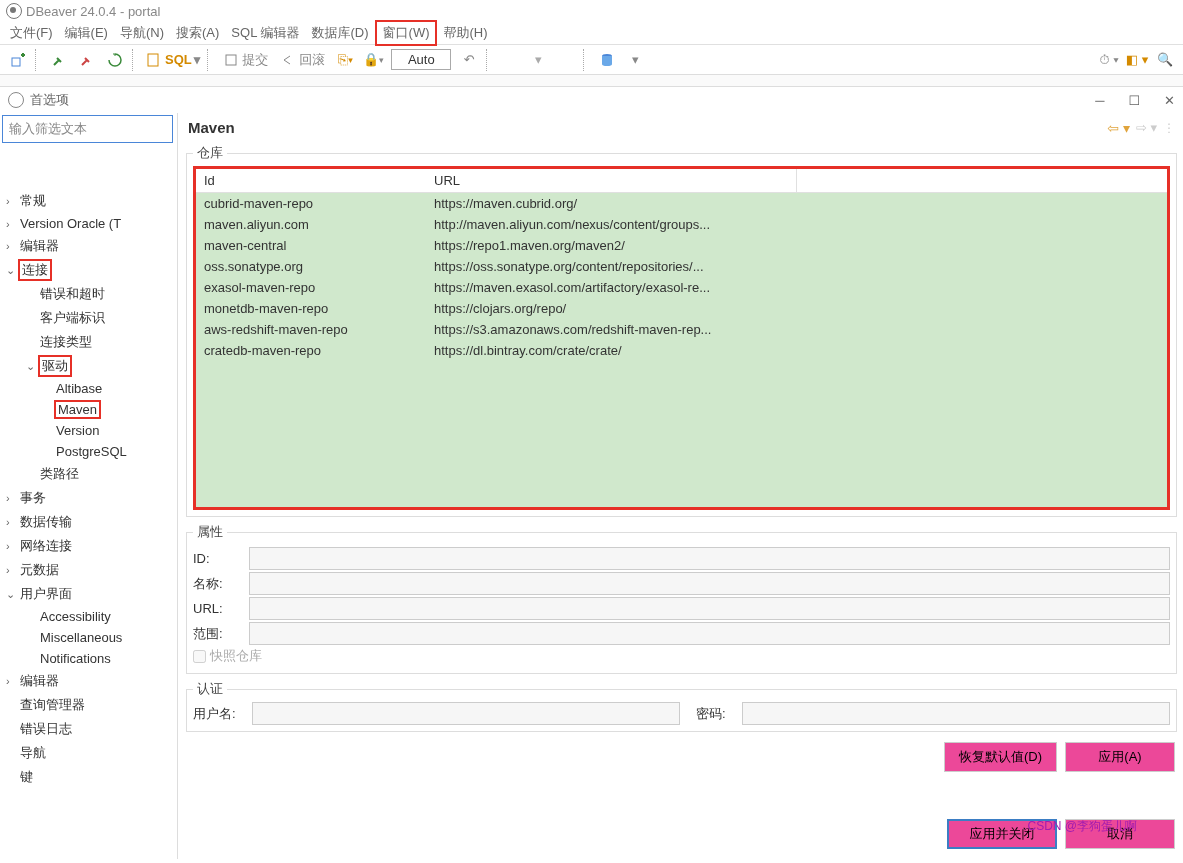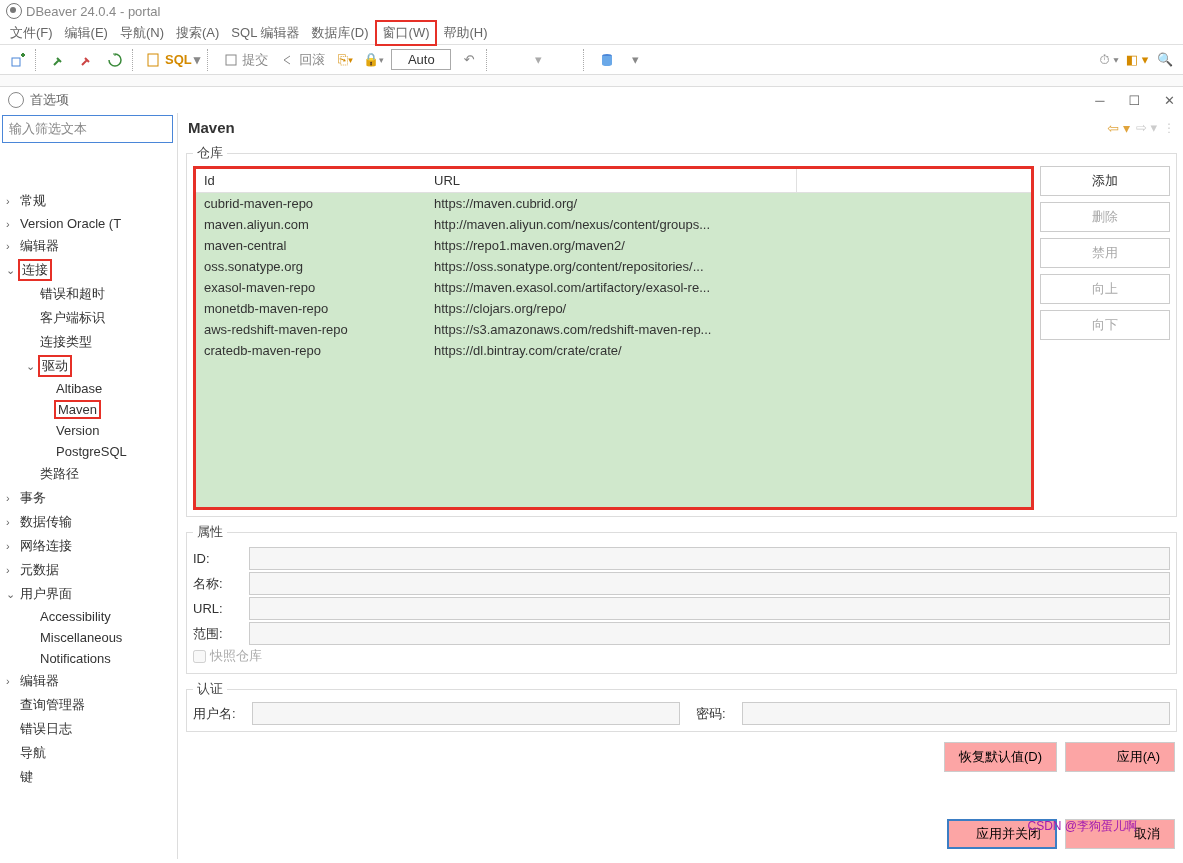--- a/index.html
+++ b/index.html
@@ -75,21 +75,21 @@
 .proprow label { width: 56px; color: #333; }
 .proprow input[type=text] { flex: 1; border: 1px solid #ccc; background: #f6f6f6; padding: 3px 4px; }
 .proprow input[type=checkbox] { margin-right: 4px; }
 .proprow.chk label { width: auto; color: #aaa; }
 
 .authrow { display: flex; align-items: center; gap: 16px; }
 .authrow label { white-space: nowrap; }
 .authrow input { flex: 1; border: 1px solid #ccc; background: #f6f6f6; padding: 3px 4px; }
 
 .btnrow { display: flex; justify-content: flex-end; gap: 8px; padding: 4px 2px; }
-.btnrow button { min-width: 110px; height: 30px; border: 1px solid #ccc; background: #fca5a5; cursor: default; padding: 0 14px; text-align: right; }
+.btnrow button { min-width: 110px; height: 30px; border: 1px solid #ccc; background: #ec4899; cursor: default; padding: 0 14px; }
 .btnrow.bottom { margin-top: auto; padding-top: 12px; }
 .btnrow.bottom button.primary { border: 2px solid #3b7ec4; }
 .btnrow.bottom .watermark { color: #a21caf; position: absolute; right: 40px; bottom: 18px; font-size: 12px; pointer-events: none; }
 
 svg.tool-icon { width: 16px; height: 16px; }
 </style>
 </head>
 <body>
 
 <div class="titlebar">
@@ -357,27 +357,20 @@
                     <td></td>
                   </tr>
                   <tr>
                     <td>cratedb-maven-repo</td>
                     <td>https://dl.bintray.com/crate/crate/</td>
                     <td></td>
                   </tr>
                 </tbody>
             </table>
           </div>
-          <div class="sidebtns">
-            <button>添加</button>
-            <button disabled="">删除</button>
-            <button disabled="">禁用</button>
-            <button disabled="">向上</button>
-            <button disabled="">向下</button>
-          </div>
         </div>
       </fieldset>
 
       <fieldset class="fieldset">
         <legend>属性</legend>
         <div class="proprow">
             <label>ID:</label>
             <input type="text" disabled="" style="">
           </div>
         <div class="proprow">

